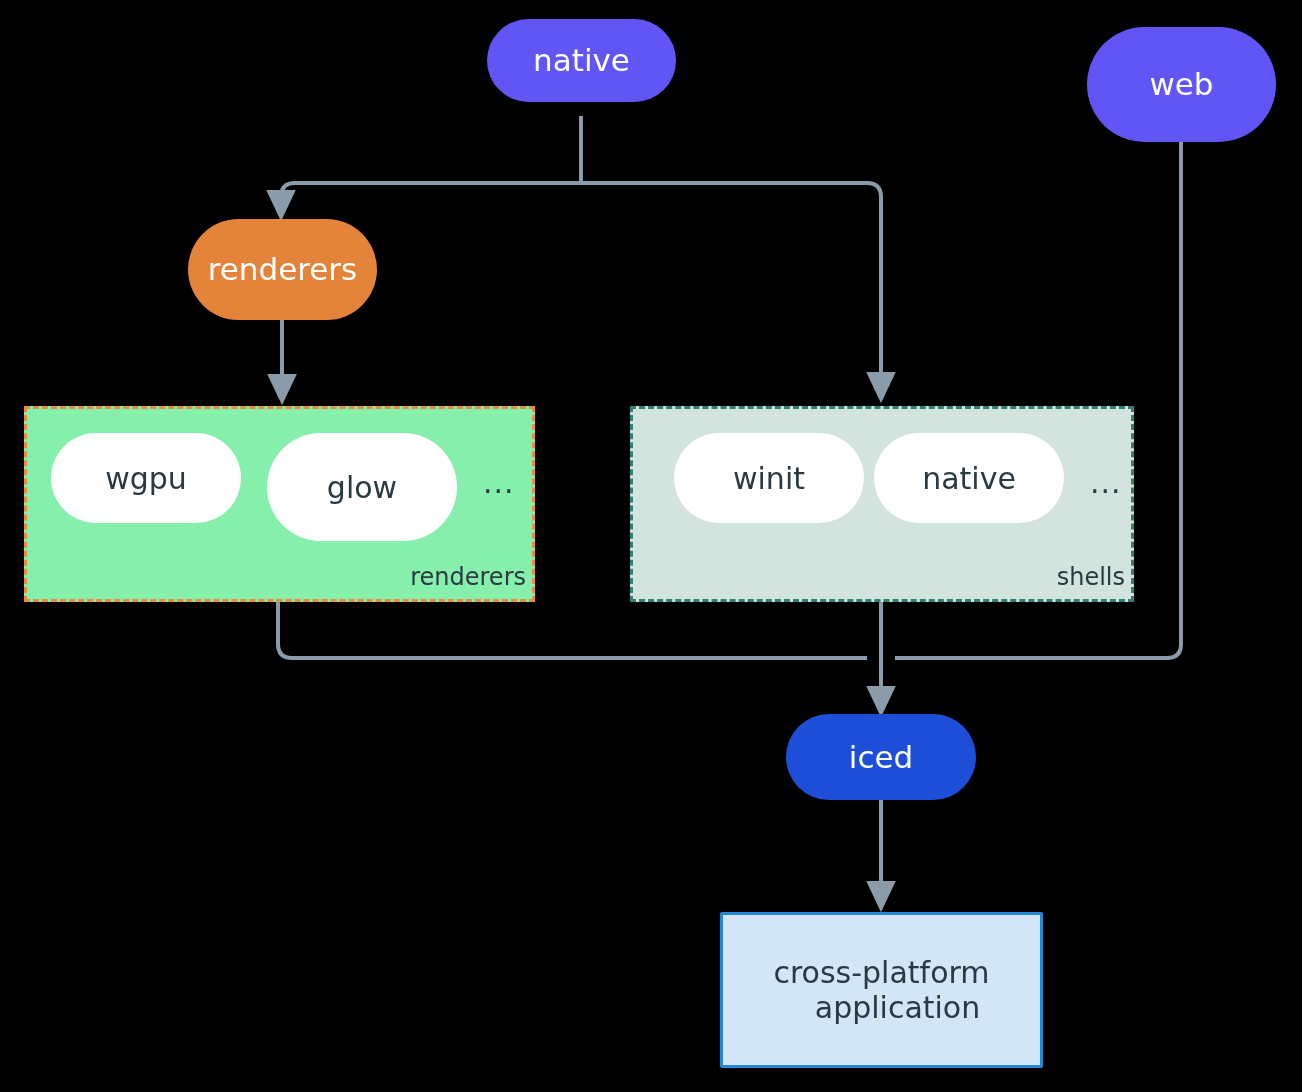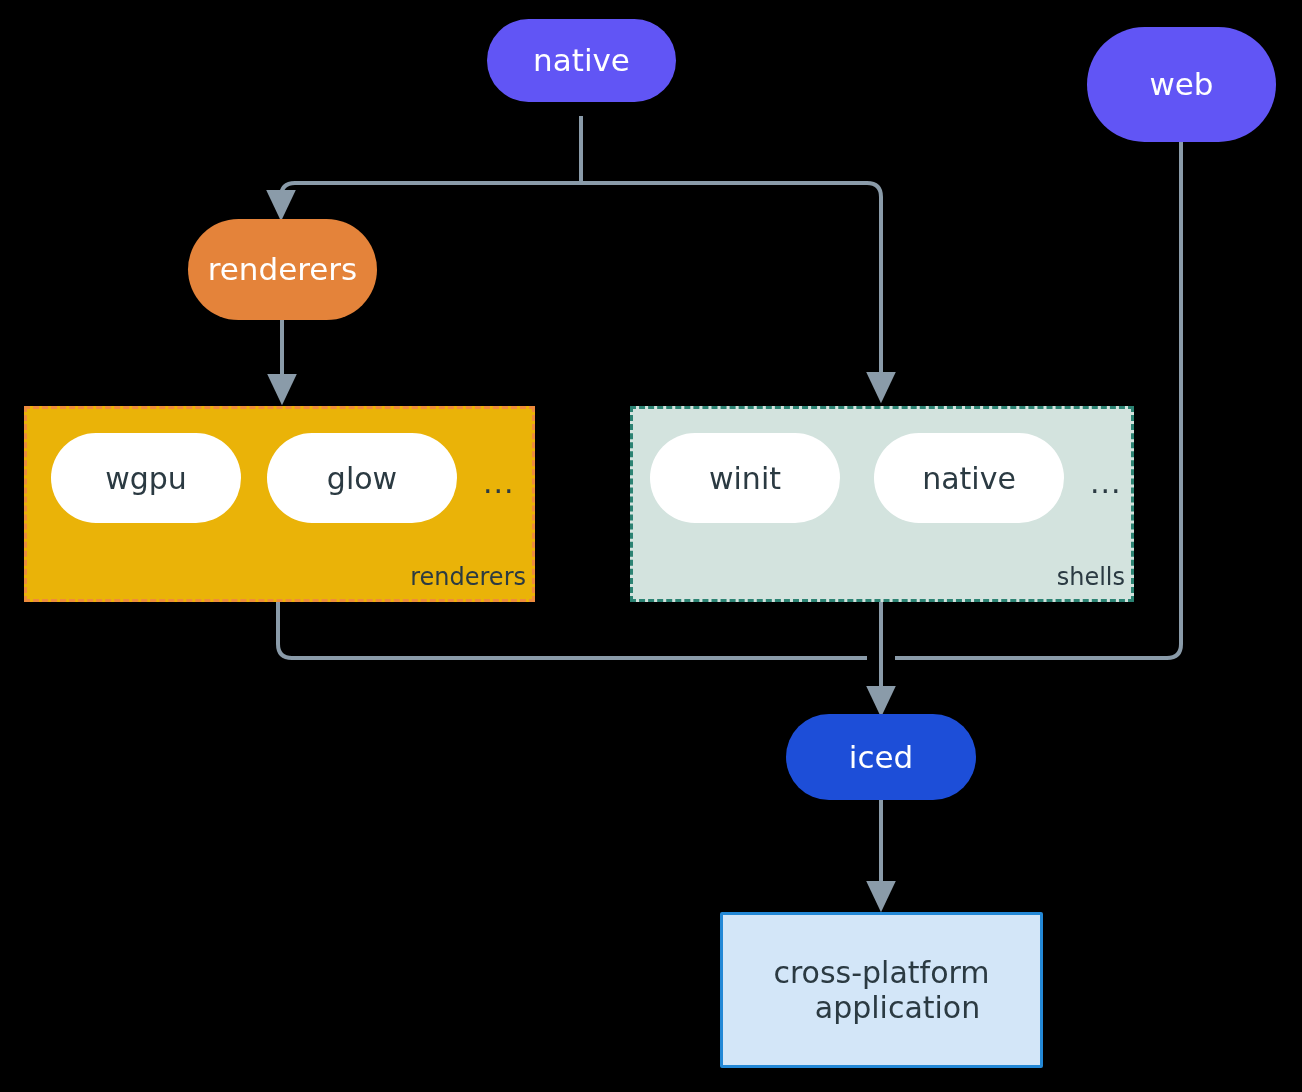--- a/index.html
+++ b/index.html
@@ -66,21 +66,21 @@
   }
   .node-app .line2 { display: block; margin-left: 32px; }
 
   
   .group {
     position: absolute;
     box-sizing: border-box;
     z-index: 2;
   }
   .group-renderers {
-    background: #eab308;
+    background: #86efac;
     border: 3px dashed #EE8B3D;
   }
   .group-shells {
     background: #D3E3DE;
     border: 3px dashed #2C8373;
   }
   .group-label {
     position: absolute;
     right: 6px;
     bottom: 8px;
@@ -152,32 +152,32 @@
   <div class="node pill node-graphics" style="left:188px; top:219px; width:189px; height:101px;">
     <span>renderers</span>
   </div>
 
   <div class="group group-renderers" style="left:24px; top:406px; width:511px; height:196px;">
 
     <div class="leaf" style="left:24px; top:24px; width:190px; height:90px;">
       <span>wgpu</span>
     </div>
 
-    <div class="leaf" style="left:240px; top:24px; width:190px; height:90px;">
+    <div class="leaf" style="left:240px; top:24px; width:190px; height:108px;">
       <span>glow</span>
     </div>
 
     <span class="ellipsis" style="left:456px; top:56px;">...</span>
 
     <span class="group-label">renderers</span>
   </div>
 
   <div class="group group-shells" style="left:630px; top:406px; width:504px; height:196px;">
 
-    <div class="leaf" style="left:17px; top:24px; width:190px; height:90px;">
+    <div class="leaf" style="left:41px; top:24px; width:190px; height:90px;">
       <span>winit</span>
     </div>
 
     <div class="leaf" style="left:241px; top:24px; width:190px; height:90px;">
       <span>native</span>
     </div>
 
     <span class="ellipsis" style="left:457px; top:56px;">...</span>
 
     <span class="group-label">shells</span>

